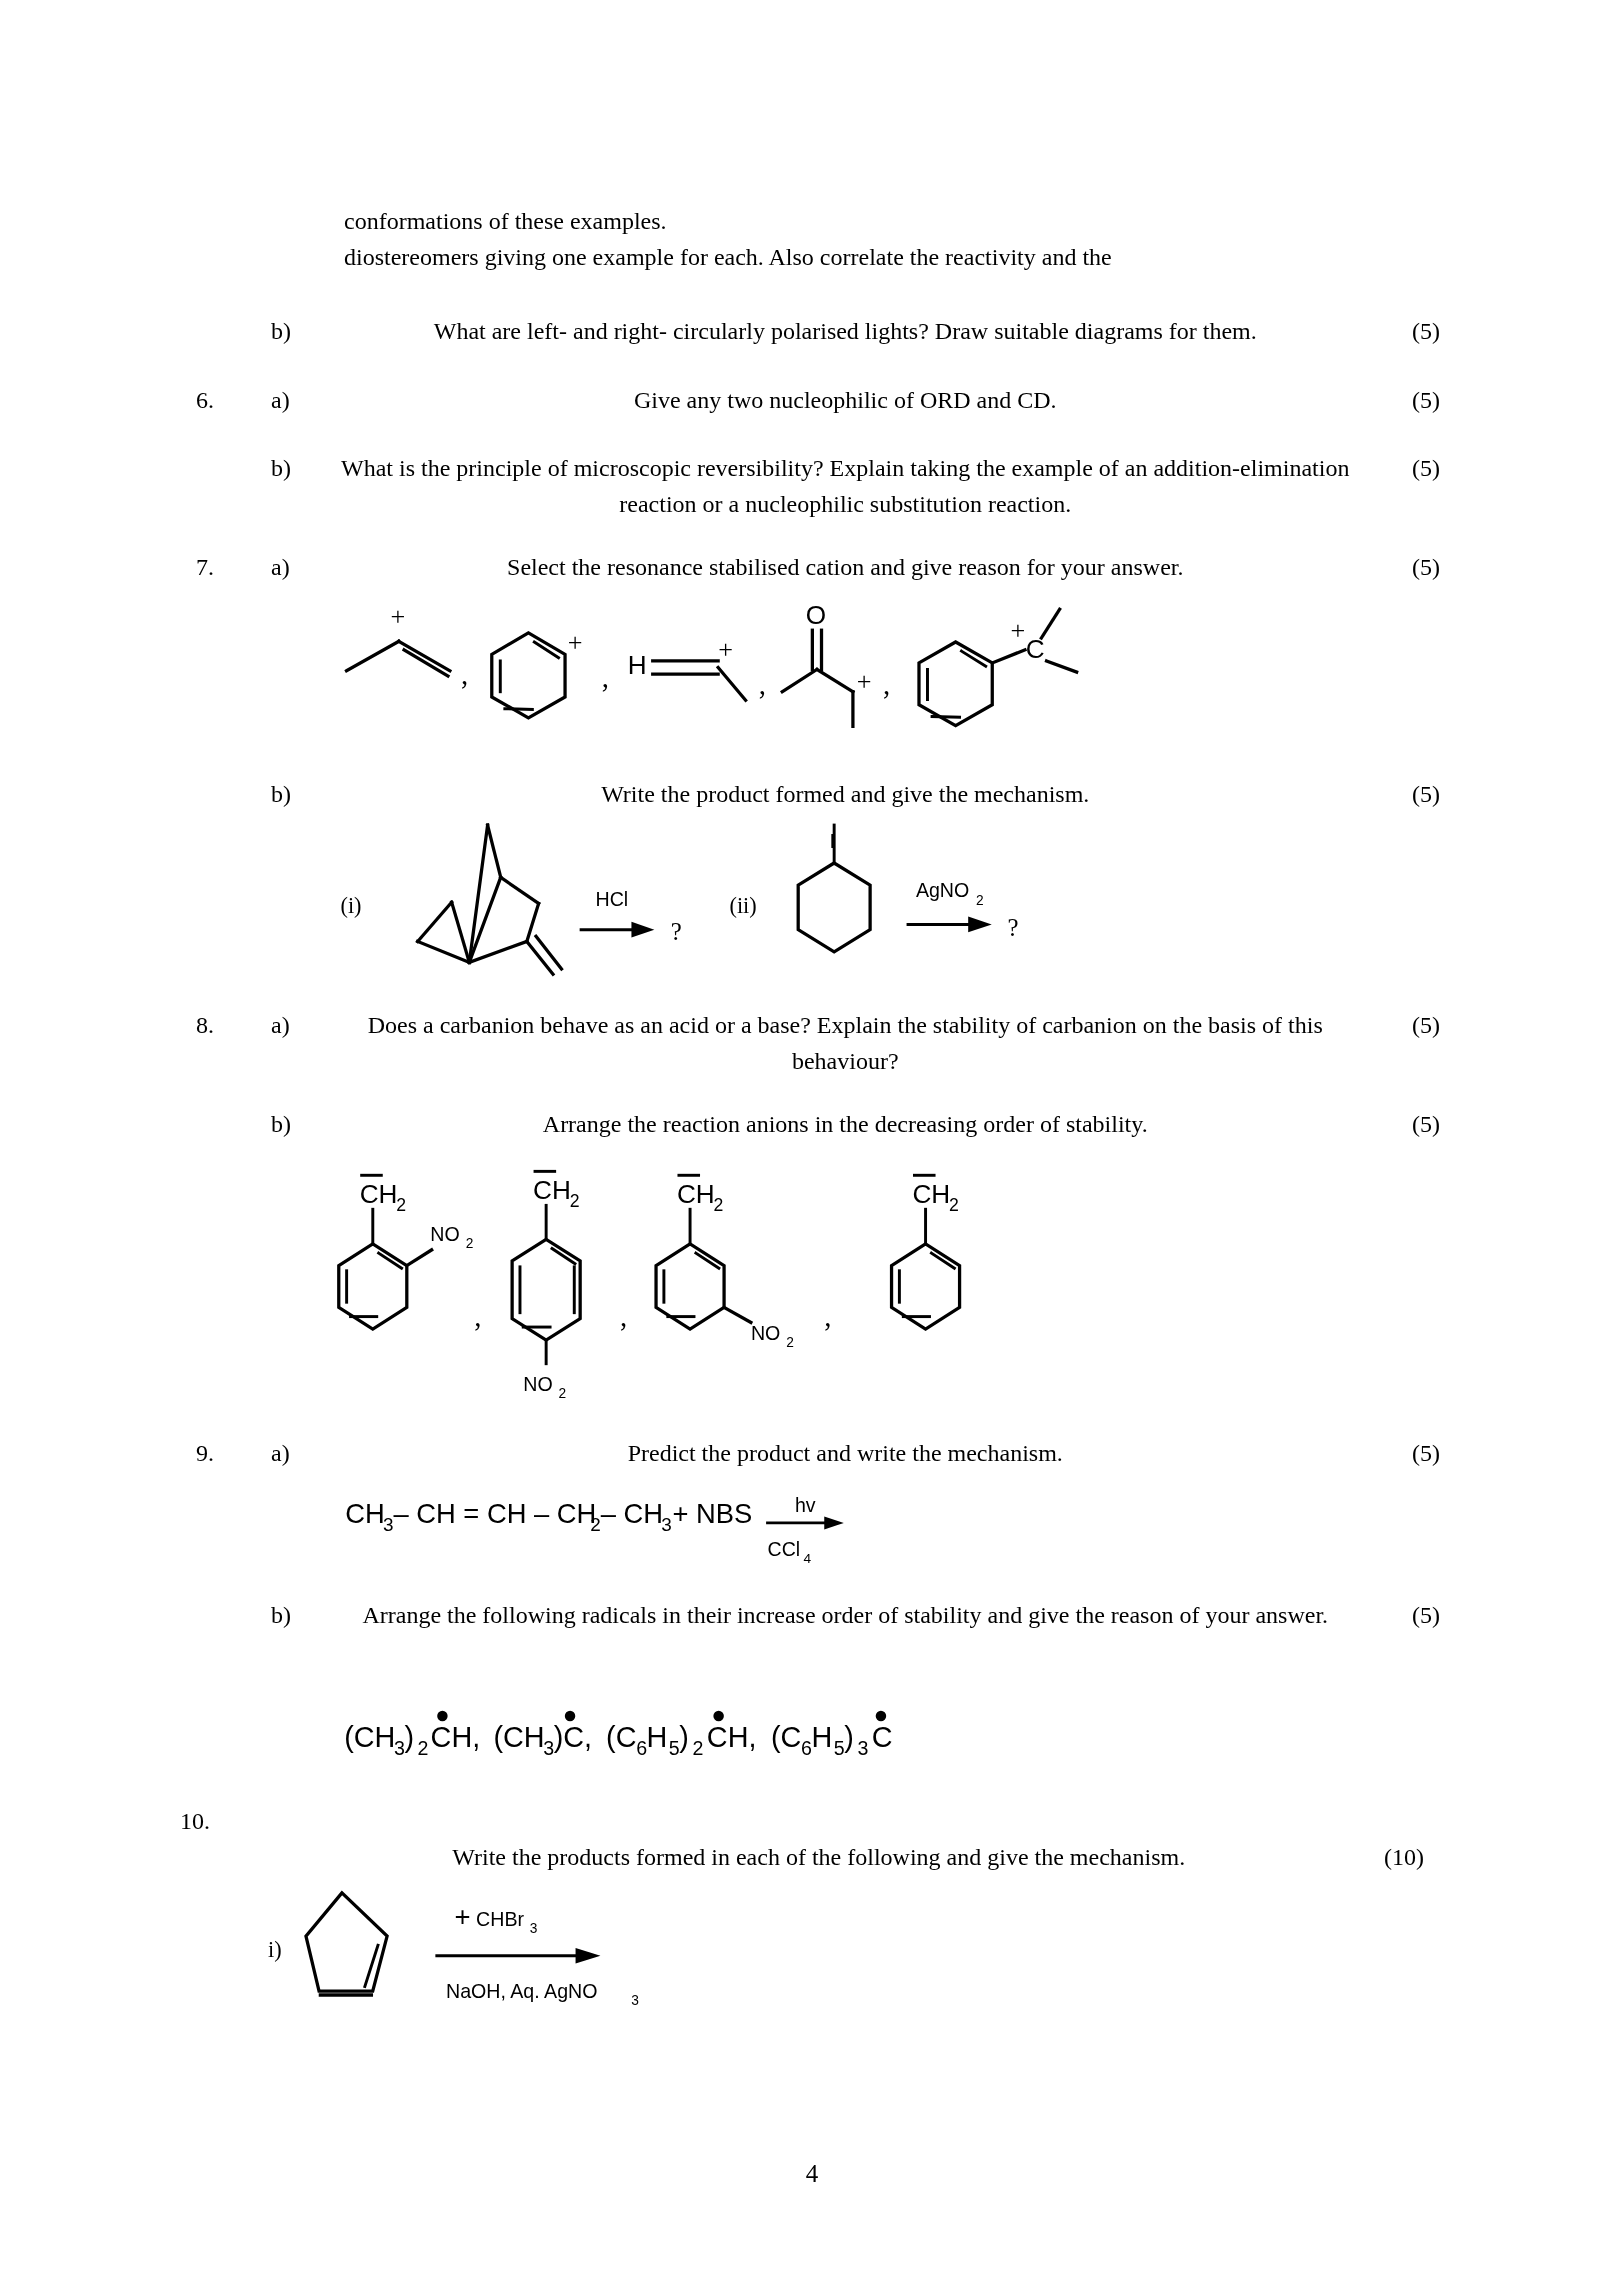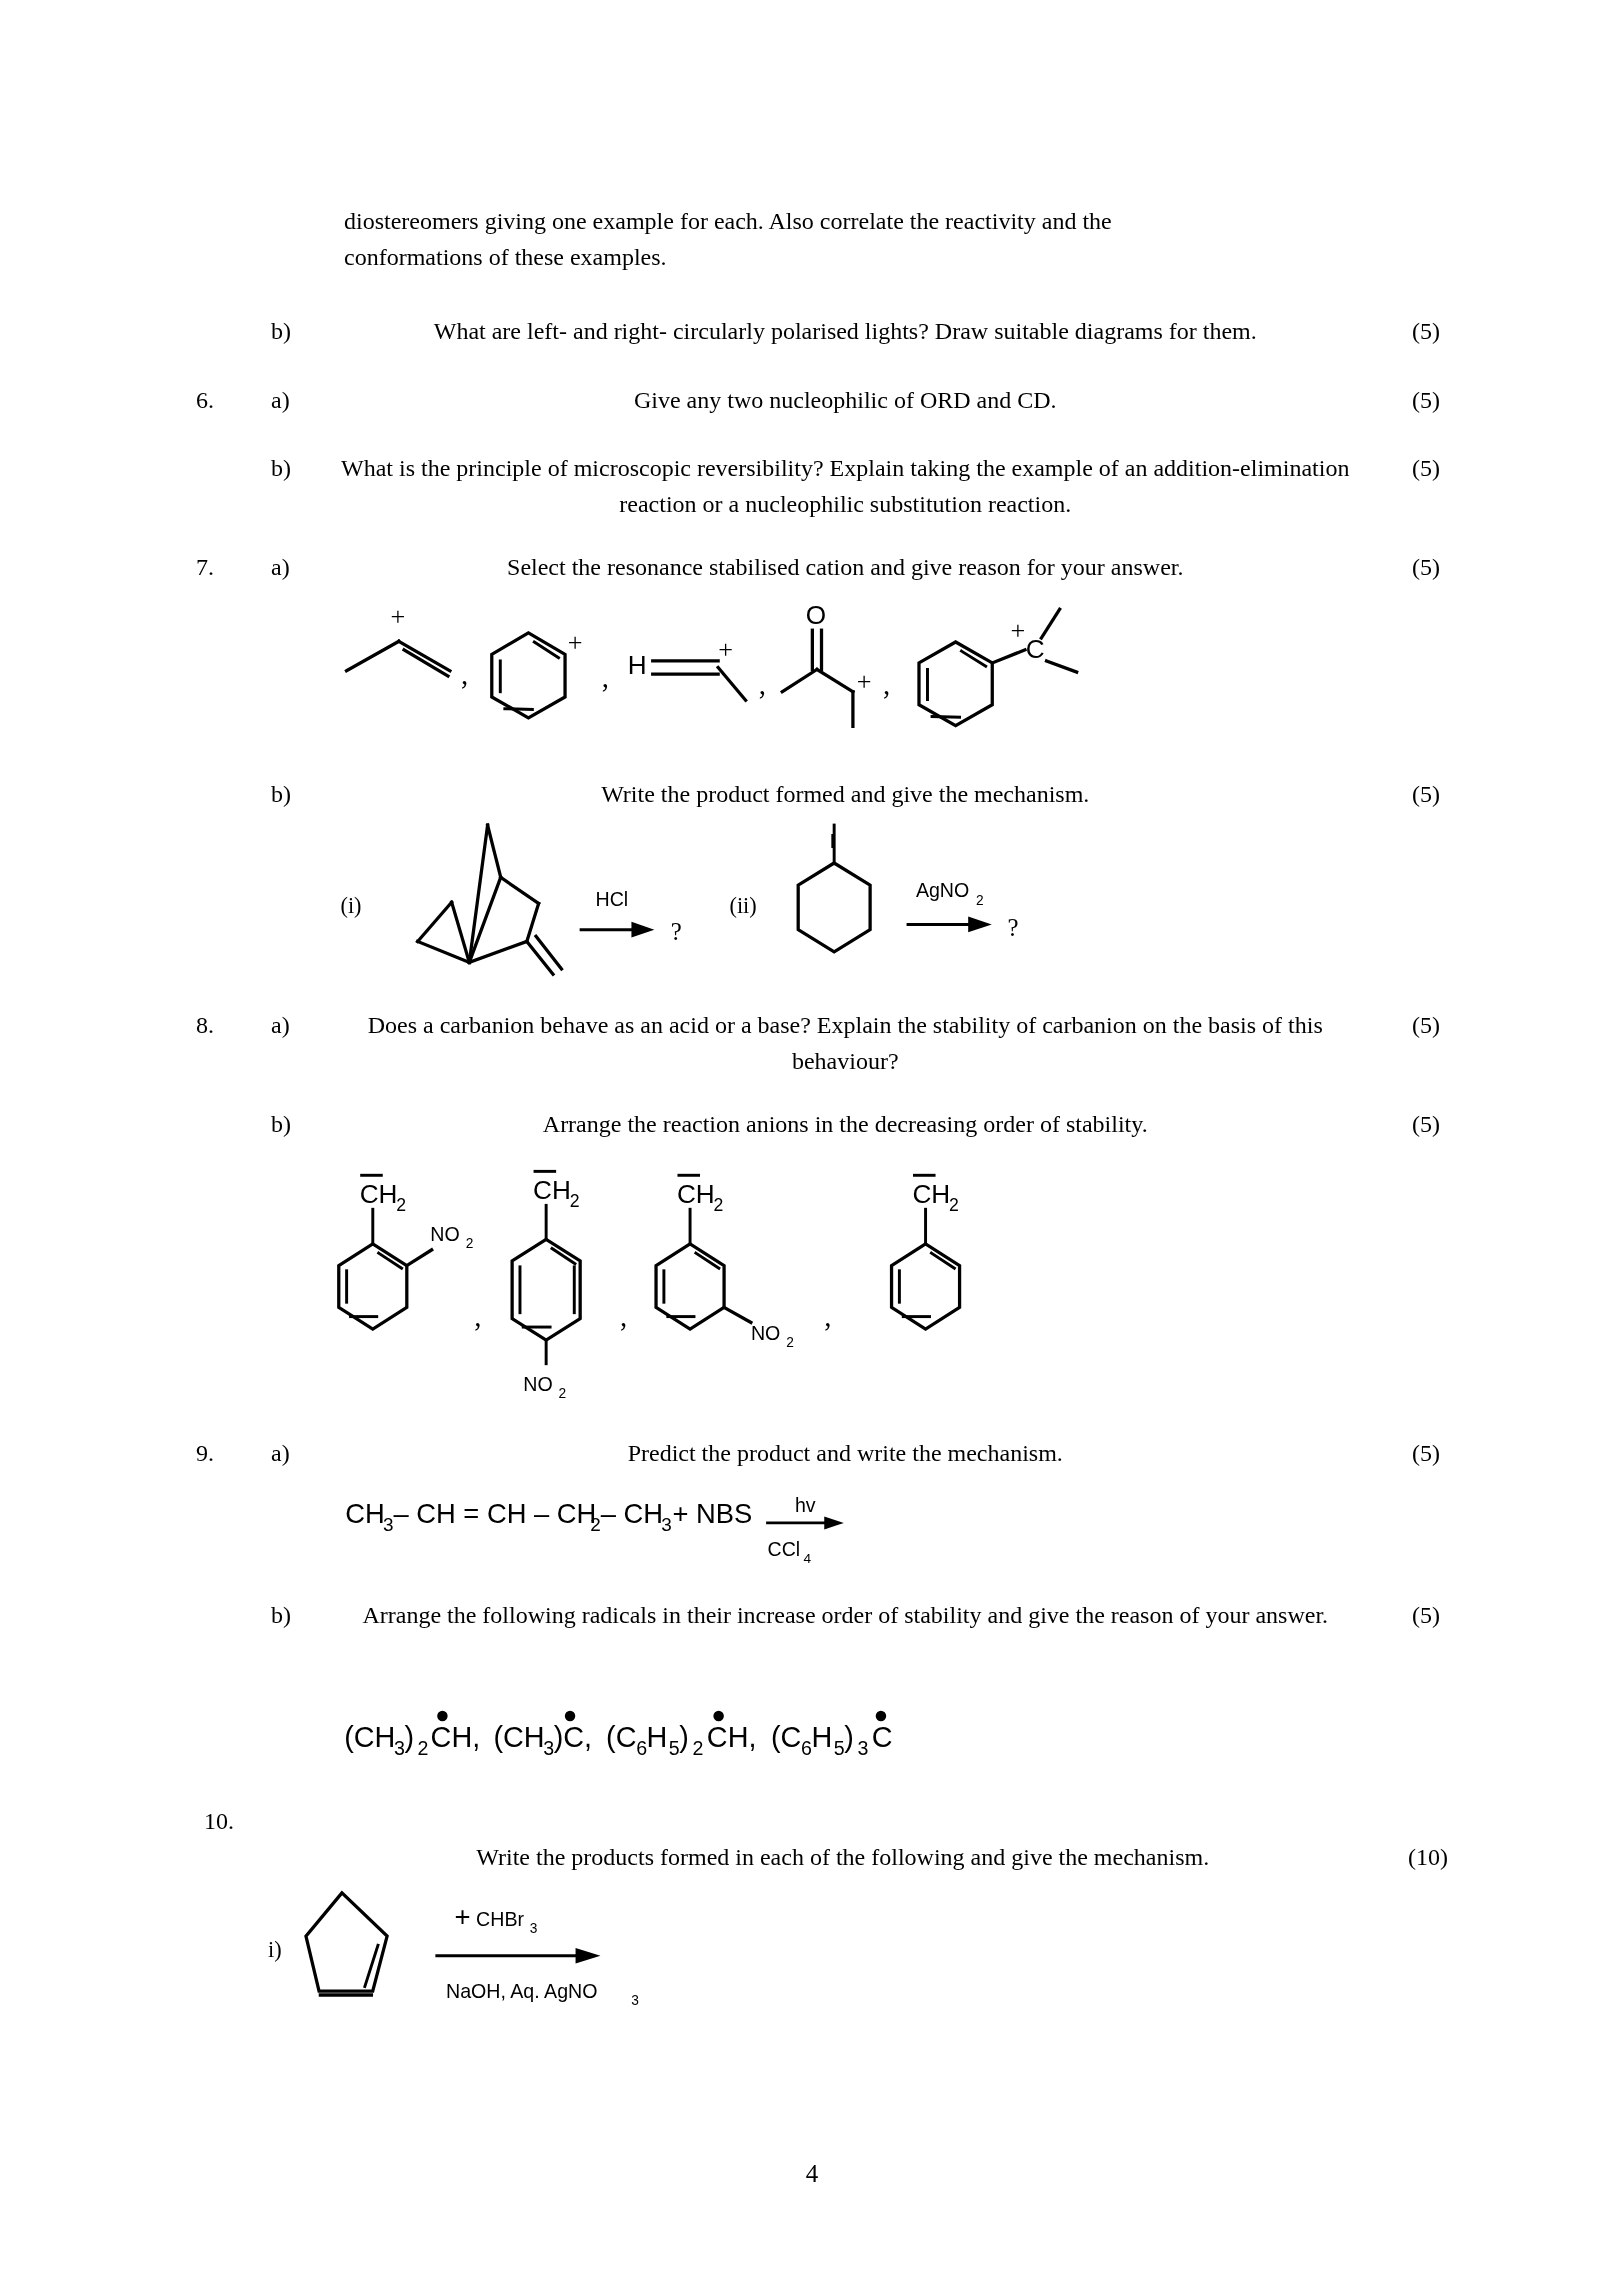--- a/index.html
+++ b/index.html
@@ -87,22 +87,22 @@
     text-align:center;
     font-size:25px;
   }
 </style>
 </head>
 <body>
 
 <div class="page">
 
   <div class="cont-row" style="left:344px; top:203px; width:1021px;">
+    <div>conformations of these examples.</div>
     <div>diostereomers giving one example for each. Also correlate the reactivity and the</div>
-    <div>conformations of these examples.</div>
   </div>
 
   <div class="qrow" style="left:196px; top:313px; width:1244px;">
     <div class="qnum"></div>
     <div class="qlet">b)</div>
     <div class="qtext">What are left- and right- circularly polarised lights? Draw suitable diagrams for them.</div>
     <div class="qmarks">(5)</div>
   </div>
 
   <div class="qrow" style="left:196px; top:382px; width:1244px;">
@@ -378,21 +378,21 @@
         <text class="radtxt" x="714" y="80">H</text>
         <text class="radsub" x="748" y="92">5</text>
         <text class="radtxt" x="764" y="80">)</text>
         <text class="radsub" x="784" y="92">3</text>
         <text class="radtxt" x="806" y="80">C</text>
         <circle cx="820" cy="32" r="8" fill="#000"></circle>
       </g>
     </svg>
   </div>
 
-  <div class="qrow" style="left:204px; top:1803px; width:1244px;">
+  <div class="qrow" style="left:180px; top:1803px; width:1244px;">
     <div class="qnum">10.</div>
     <div class="qlet"></div>
     <div class="qtext" style="grid-column: 2 / 4; margin-left: 44px;">Write the products formed in each of the following and give the mechanism.</div>
     <div class="qmarks">(10)</div>
   </div>
 
   <div class="struct" style="left:268px; top:1885px;">
     <svg width="589" height="131" viewBox="0 0 900 200">
       <text class="romnum" x="0" y="110">i)</text>
 

